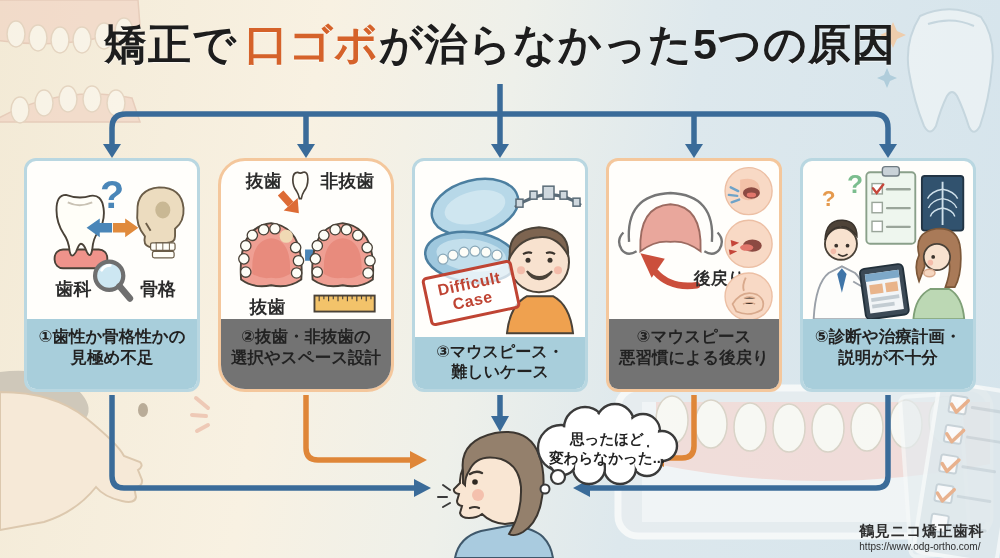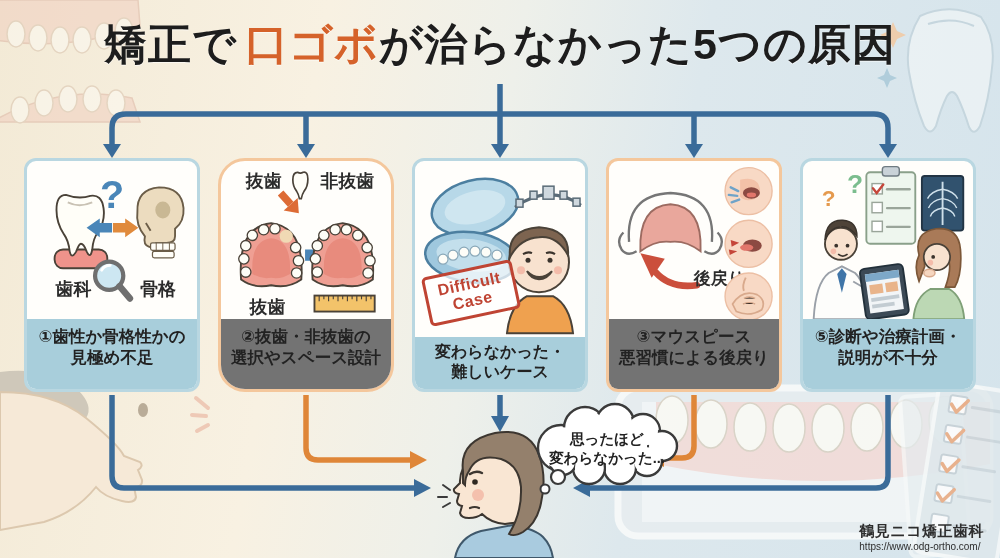--- a/index.html
+++ b/index.html
@@ -339,21 +339,21 @@
           <circle cx="106" cy="105" r="4" fill="#f2b3a0" opacity="0.8"></circle>
             <circle cx="143" cy="105" r="4" fill="#f2b3a0" opacity="0.8"></circle>
         </g>
       </svg>
       <div class="stamp">
         <span>Difficult</span>
         <span>Case</span>
       </div>
     </div>
     <div class="cause-caption">
-      <span>変わらなかった・</span>
+      <span>③マウスピース・</span>
       <span>難しいケース</span>
     </div>
   </div>
 
   <div class="cause-box orange box4">
     <div class="illus">
       <svg viewBox="0 0 170 168" preserveAspectRatio="xMidYMid meet">
         <g>
           <path d="M16,86 Q12,36 60,34 Q108,36 104,86" fill="none" stroke="#767676" stroke-width="2.5"></path>
           <path d="M10,76 Q2,84 8,94 Q14,102 24,96" fill="none" stroke="#767676" stroke-width="2.5"></path>

